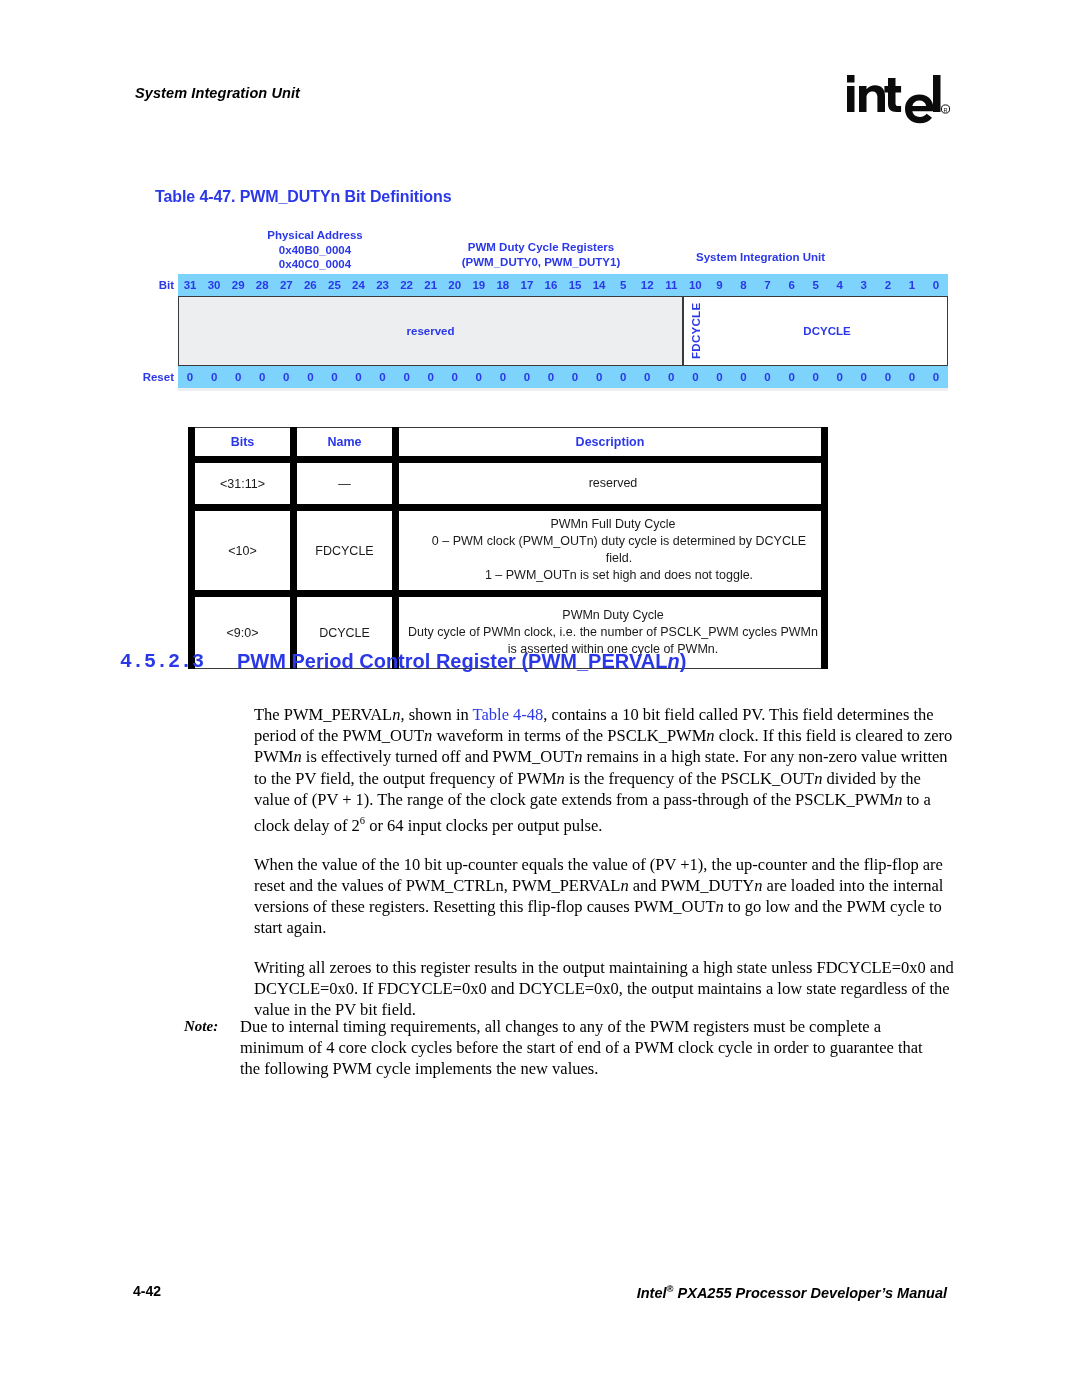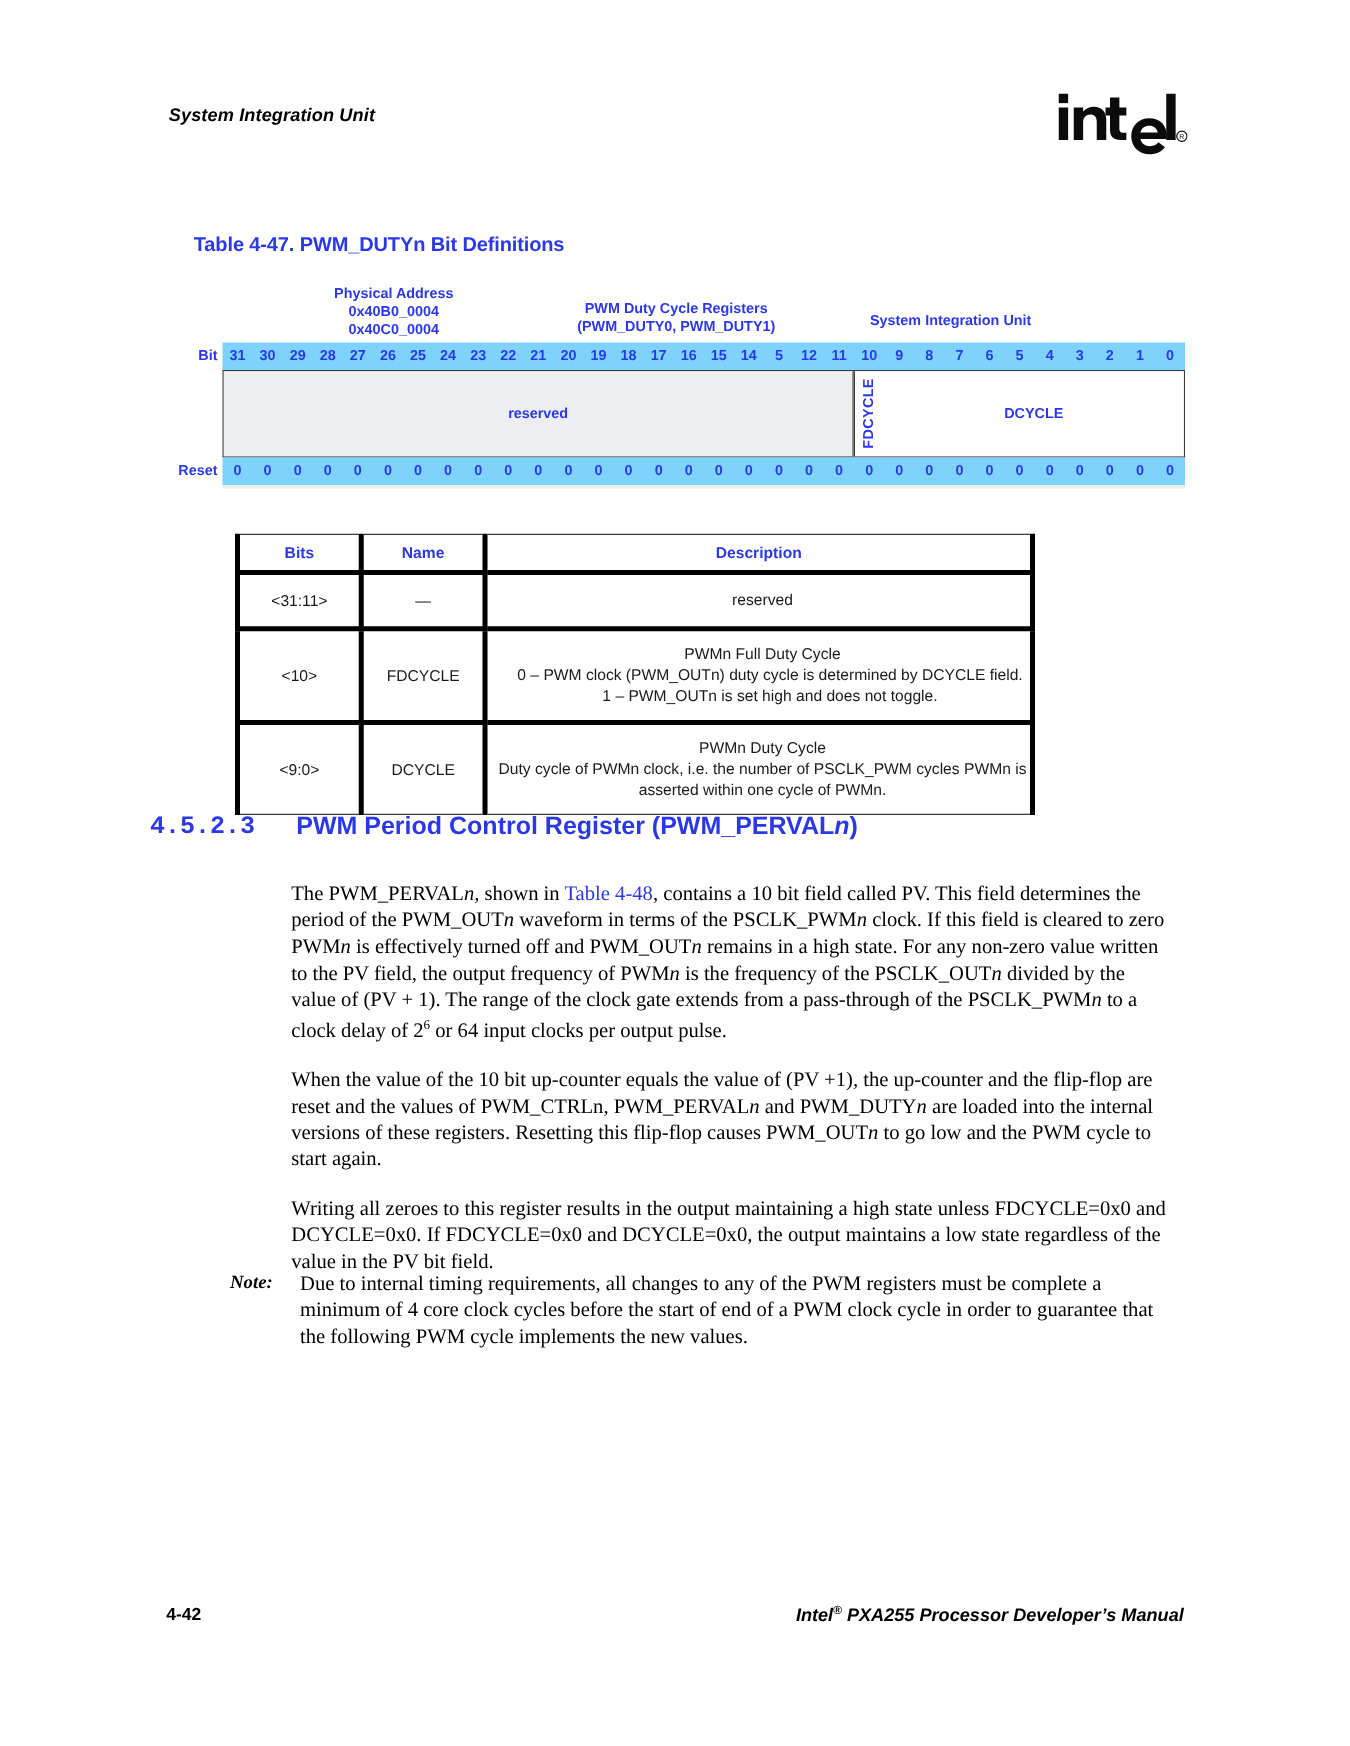--- a/index.html
+++ b/index.html
@@ -160,21 +160,21 @@
   
   .def-table {
     position: absolute;
     left: 188px;
     top: 427px;
     width: 640px;
     border-collapse: collapse;
     table-layout: fixed;
   }
   .def-table td, .def-table th {
-    border: 4px solid #000000;
+    border: 7px solid #000000;
     vertical-align: middle;
     padding: 0;
     text-align: center;
   }
   .def-table thead th {
     border-top: 1.6px solid #3a3a3a;
     font-family: "Liberation Sans", sans-serif;
     font-weight: bold;
     font-size: 12.5px;
     color: #2b38e8;
@@ -214,21 +214,21 @@
     font-family: "Liberation Sans", sans-serif;
     font-weight: bold;
     font-size: 20px;
     color: #2b38e8;
   }
   .sec-title i { font-style: italic; }
 
   
   .body-col {
     position: absolute;
-    left: 233px;
+    left: 254px;
     top: 704px;
     width: 702px;
   }
   .para {
     font-family: "Liberation Serif", serif;
     font-size: 16.5px;
     line-height: 21.2px;
     text-align: left;
     margin: 0 0 18px 0;
     color: #000;

